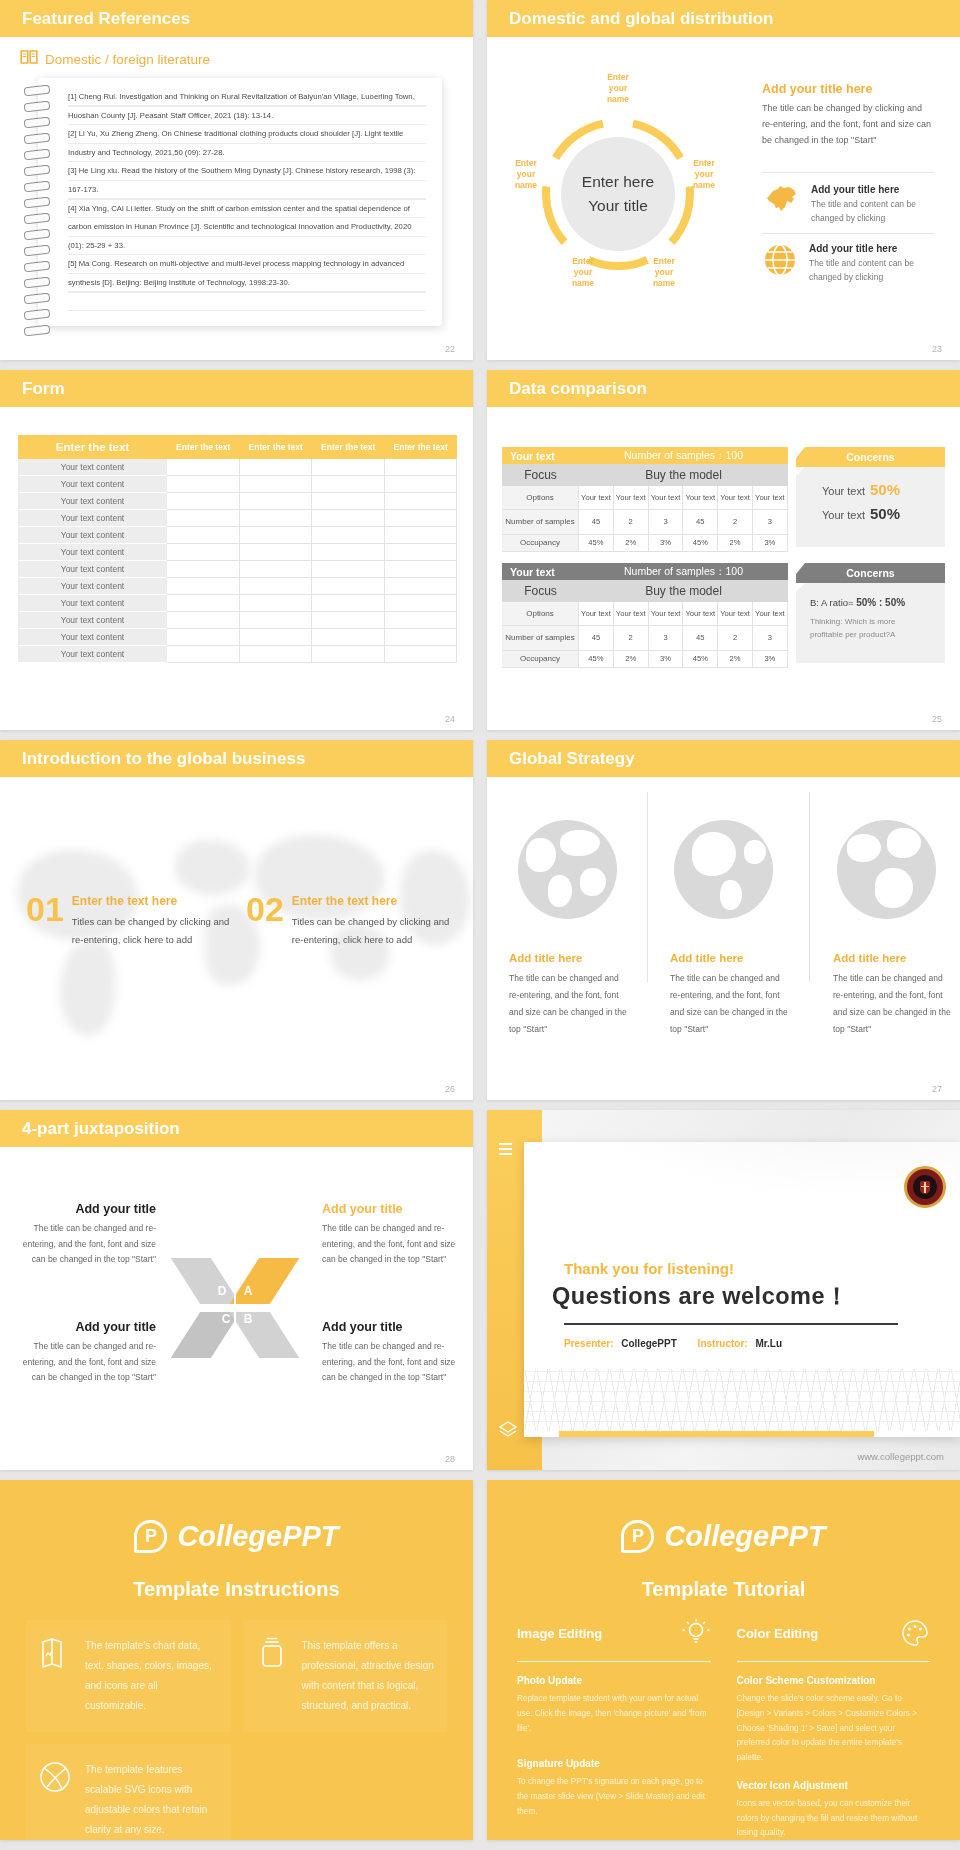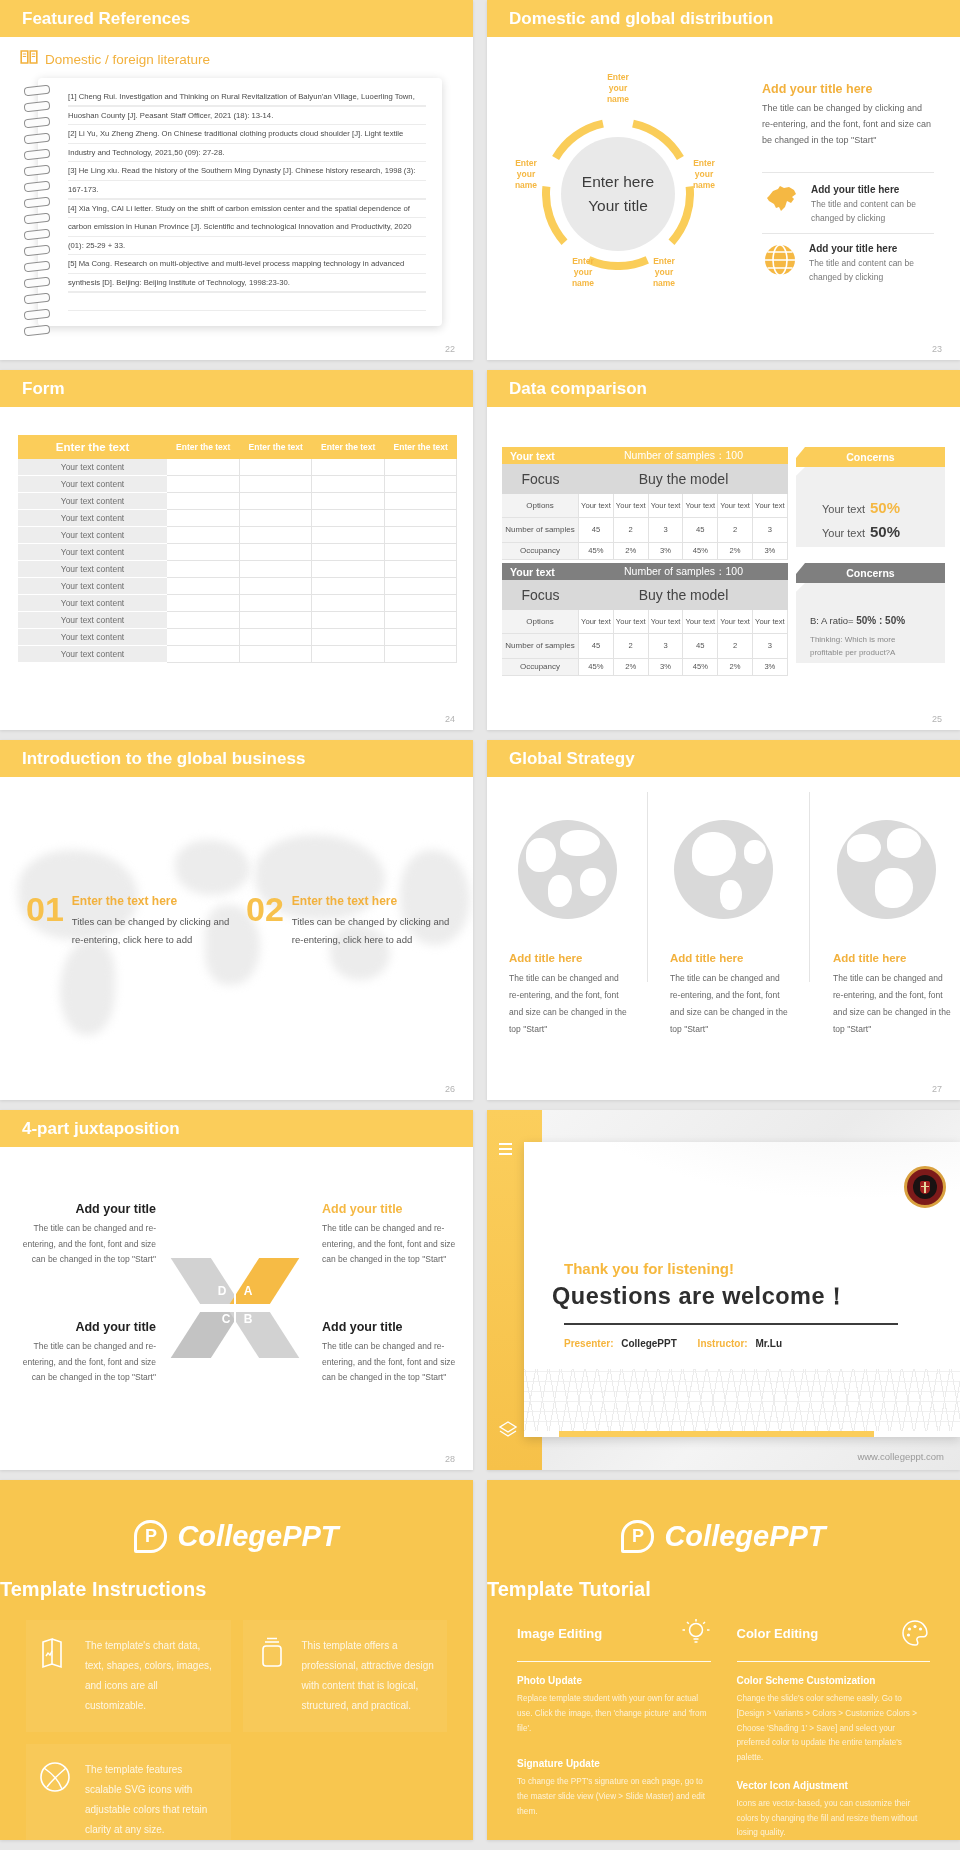--- a/index.html
+++ b/index.html
@@ -37,29 +37,29 @@
   .f-row{display:grid;grid-template-columns:149px repeat(4,72.5px);height:17px}
   .f-row div{border-right:1px solid #e3e3e3;border-bottom:1px solid #e3e3e3}
   .f-row div:first-child{background:#ededed;border-bottom:1px solid #fff;border-right:none;color:#6e6e6e;font-size:8.5px;display:flex;align-items:center;justify-content:center}
 
   
   .t25{position:absolute;left:15px;width:286px}
   .t25-head{display:grid;grid-template-columns:77px 1fr;height:17px;color:#fff}
   .t25-head.yellow{background:#FBCD5A}.t25-head.gray{background:#7F7F7F}
   .t25-head .c1{display:flex;align-items:center;padding-left:8px;font-weight:bold;font-size:10.5px}
   .t25-head .c2{display:flex;align-items:center;justify-content:center;font-size:10.5px}
-  .t25-focus{display:grid;grid-template-columns:77px 1fr;height:30px;background:#d9d9d9;color:#444;font-size:14px}
+  .t25-focus{display:grid;grid-template-columns:77px 1fr;height:22px;background:#d9d9d9;color:#444;font-size:12px}
   .t25-focus div{display:flex;align-items:center;justify-content:center}
   .t25-row{display:grid;grid-template-columns:77px repeat(6,34.8px);color:#555;font-size:7.6px}
   .t25-row div{display:flex;align-items:center;justify-content:center;text-align:center;border-right:1px solid #e2e2e2;border-bottom:1px solid #e2e2e2;background:#fff;line-height:1.2}
   .t25-row div:first-child{background:#f3f3f3;font-size:8px;color:#555}
   .cbox{position:absolute;left:309px;width:149px}
   .cb-head{height:20px;margin-left:0;color:#fff;font-weight:bold;font-size:10.5px;display:flex;align-items:center;justify-content:center;clip-path:polygon(9px 0,100% 0,100% 100%,0 100%,0 55%)}
   .cb-head.yellow{background:#FBCD5A}.cb-head.gray{background:#7F7F7F}
-  .cb-body{height:80px;background:#f0f0f0;clip-path:polygon(9px 0,100% 0,100% 100%,0 100%,0 11%);padding:32px 0 0 26px;box-sizing:border-box}
+  .cb-body{height:80px;background:#f0f0f0;clip-path:polygon(9px 0,100% 0,100% 100%,0 100%,0 11%);padding:14px 0 0 26px;box-sizing:border-box}
   .cb-line{font-size:11px;color:#555;margin-bottom:7px}
   .cb-line .val{font-size:15px;font-weight:bold;margin-left:5px}
   .cb-line .val.y{color:#F5B843}.cb-line .val.d{color:#3c3c3c}
   .cb2-line1{font-size:9.5px;color:#444;margin-bottom:8px}
   .cb2-line1 b{font-size:10px}
   .cb2-note{font-size:8px;color:#8a8a8a;width:112px;line-height:1.6}
 
   
   .map-blob{position:absolute;background:#ececec;filter:blur(5px);border-radius:45% 55% 50% 50%}
   .n-item{position:absolute;display:flex;gap:8px}
@@ -107,21 +107,21 @@
   .mesh{position:absolute;left:0;right:0;bottom:6px;height:62px;opacity:.5;background-image:repeating-linear-gradient(100deg,rgba(0,0,0,0) 0 11px,#dadada 11px 12px),repeating-linear-gradient(80deg,rgba(0,0,0,0) 0 11px,#dadada 11px 12px),repeating-linear-gradient(0deg,rgba(0,0,0,0) 0 9px,#e2e2e2 9px 10px)}
   .ybar{position:absolute;left:35px;bottom:0;width:315px;height:6px;background:#FBCD5A}
   .layers-icon{position:absolute;left:11px;bottom:26px}
   .thx-site{position:absolute;right:16px;bottom:8px;font-size:9.5px;color:#9a9a9a}
 
   
   .orange{background:#F8C64F;color:#fff}
   .logo-row{position:absolute;left:0;right:0;top:40px;display:flex;align-items:center;justify-content:center;gap:10px}
   .logo-bubble{width:33px;height:33px;border:3px solid #fff;border-radius:16px 16px 16px 2px;box-sizing:border-box;display:flex;align-items:center;justify-content:center;font-weight:bold;font-size:18px;color:#fff}
   .logo-text{font-size:29px;font-weight:bold;font-style:italic}
-  .tmpl-title{position:absolute;left:0;right:0;top:98px;font-size:20px;font-weight:bold}
+  .tmpl-title{position:absolute;left:0;right:0;top:98px;text-align:center;font-size:20px;font-weight:bold}
   .ins-grid{position:absolute;left:26px;right:26px;top:140px;bottom:24px;display:grid;grid-template-columns:1fr 1fr;gap:12px}
   .ins-item{background:rgba(255,255,255,.06);display:flex;gap:13px;padding:16px 12px;align-items:flex-start}
   .ins-text{font-size:10px;line-height:2.0;color:rgba(255,255,255,.85)}
   .tut-grid{position:absolute;left:30px;right:30px;top:138px;bottom:20px;display:grid;grid-template-columns:1fr 1fr;gap:26px}
   .tut-head{display:flex;align-items:flex-start;justify-content:space-between}
   .tut-title{font-size:13px;font-weight:bold;padding-top:8px}
   .tut-col hr{border:none;border-top:1px solid rgba(255,255,255,.9);margin:9px 0 2px}
   .tut-h{font-size:10px;font-weight:bold;margin:13px 0 6px}
   .tut-b{font-size:8.2px;line-height:1.8;color:rgba(255,255,255,.78)}
 </style>

